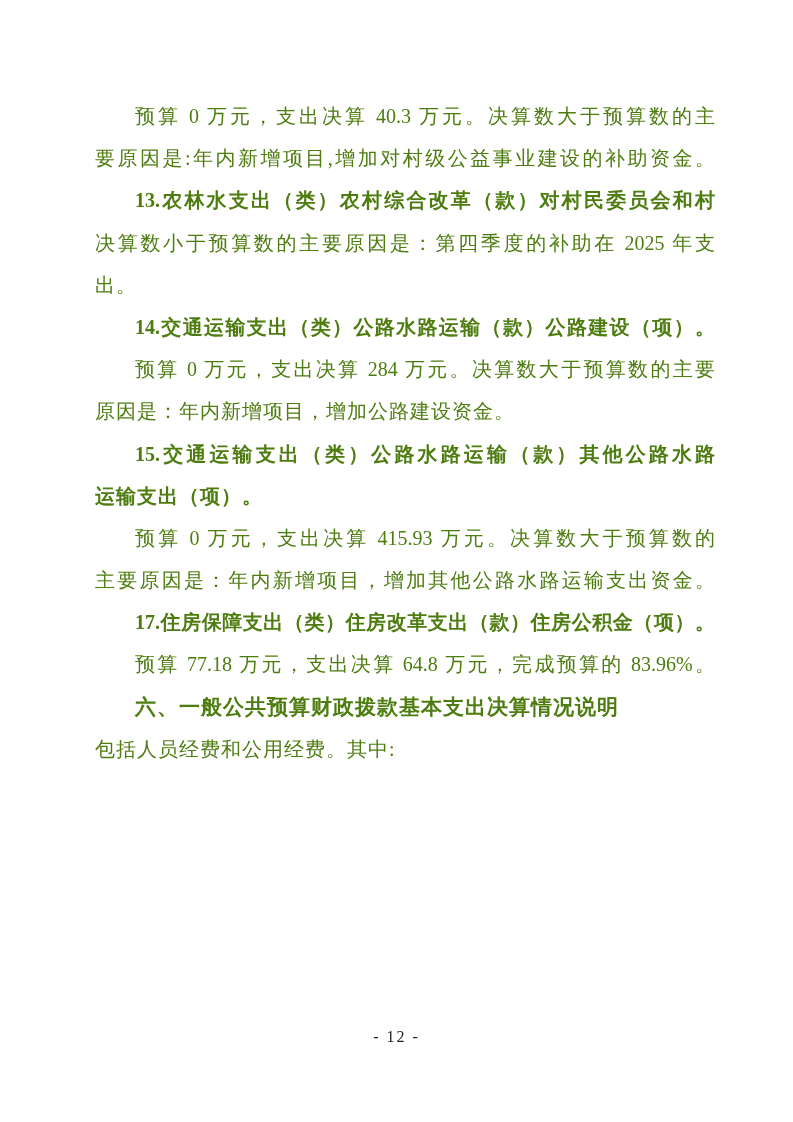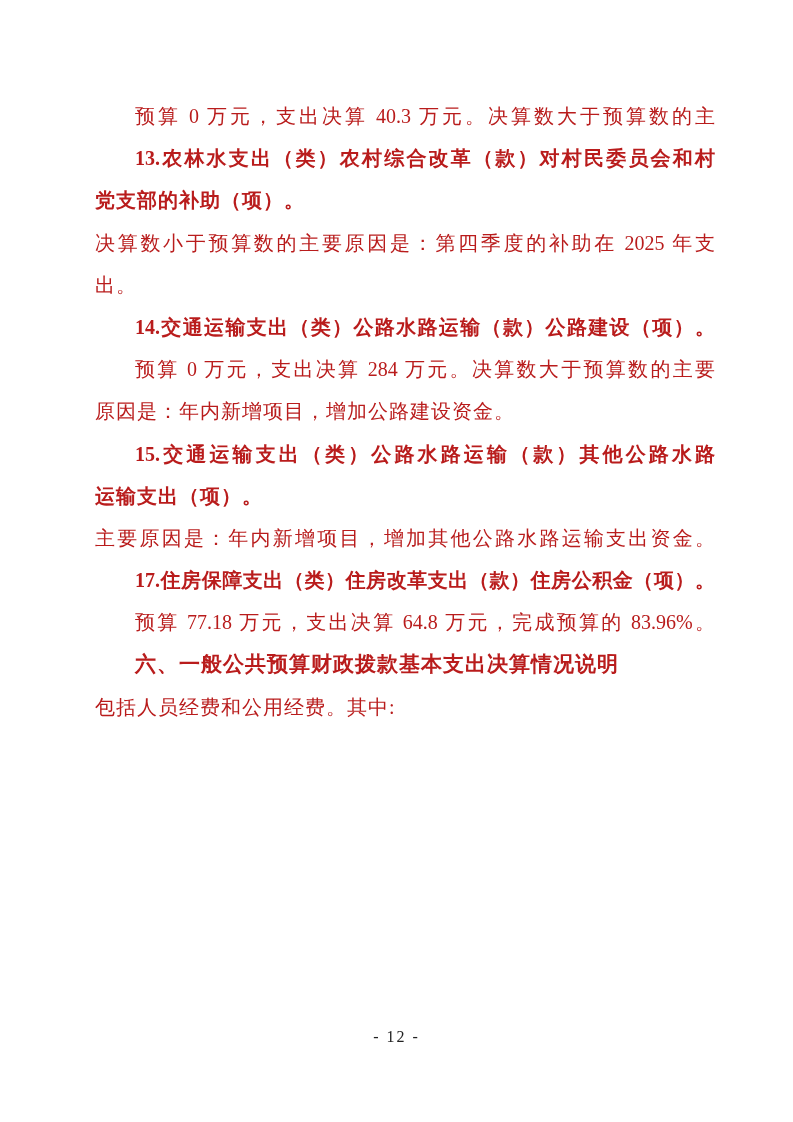--- a/index.html
+++ b/index.html
@@ -15,21 +15,21 @@
   .body-text {
     position: absolute;
     left: 95px;
     top: 95px;
     width: 620px;
   }
   .line {
     height: 42.2px;
     line-height: 42.2px;
     font-size: 20px;
-    color: #b91c1c;
+    color: #4d7c0f;
     letter-spacing: 1px;
     white-space: nowrap;
     overflow: visible;
   }
   .line.j {
     white-space: normal;
     letter-spacing: normal;
     text-align: justify;
     text-align-last: justify;
   }
@@ -54,29 +54,30 @@
     font-family: "Liberation Serif", "DejaVu Serif", serif;
     text-align: right;
   }
 </style>
 </head>
 <body>
 
 <div class="page">
   <div class="body-text">
       <div class="line ind j">预算 0 万元，支出决算 40.3 万元。决算数大于预算数的主</div>
+      <div class="line j">要原因是:年内新增项目,增加对村级公益事业建设的补助资金。</div>
       <div class="line bold ind j">13.农林水支出（类）农村综合改革（款）对村民委员会和村</div>
-      <div class="line bold">党支部的补助（项）。</div>
       <div class="line j">决算数小于预算数的主要原因是：第四季度的补助在 2025 年支</div>
       <div class="line">出。</div>
       <div class="line bold ind j">14.交通运输支出（类）公路水路运输（款）公路建设（项）。</div>
       <div class="line ind j">预算 0 万元，支出决算 284 万元。决算数大于预算数的主要</div>
       <div class="line">原因是：年内新增项目，增加公路建设资金。</div>
       <div class="line bold ind j">15.交通运输支出（类）公路水路运输（款）其他公路水路</div>
       <div class="line bold">运输支出（项）。</div>
+      <div class="line ind j">预算 0 万元，支出决算 415.93 万元。决算数大于预算数的</div>
       <div class="line j">主要原因是：年内新增项目，增加其他公路水路运输支出资金。</div>
       <div class="line bold ind j">17.住房保障支出（类）住房改革支出（款）住房公积金（项）。</div>
       <div class="line ind j">预算 77.18 万元，支出决算 64.8 万元，完成预算的 83.96%。</div>
       <div class="line heading ind">六、一般公共预算财政拨款基本支出决算情况说明</div>
       <div class="line">包括人员经费和公用经费。其中:</div>
     </div>
   <div class="footer">
     <span class="page-number">- 12 -</span>
   </div>
 </div>

